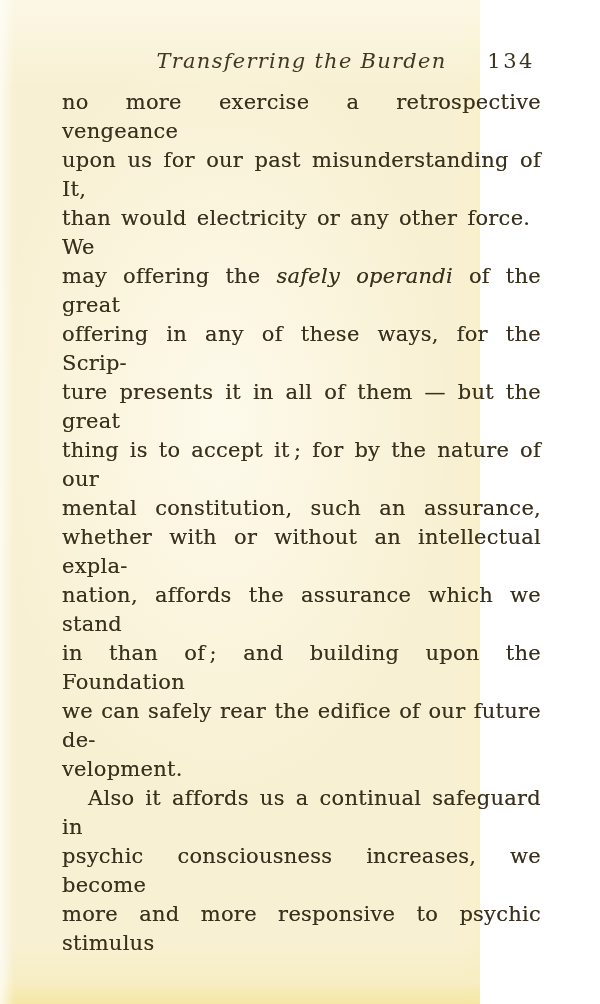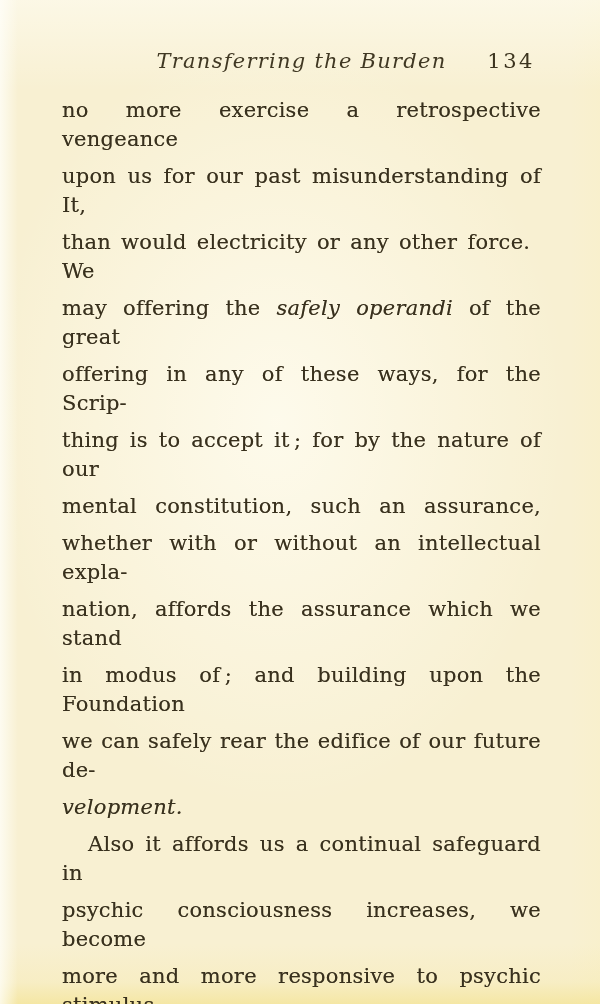--- a/index.html
+++ b/index.html
@@ -4,21 +4,21 @@
 <style>
   html, body {
     margin: 0;
     padding: 0;
     width: 600px;
     height: 1004px;
     overflow: hidden;
   }
   .page {
     position: relative;
-    width: 600px;
+    width: 480px;
     height: 1004px;
     background-color: #f8f0d2;
     background-image:
       radial-gradient(ellipse 70% 55% at 46% 42%, rgba(255,253,242,0.8) 0%, rgba(255,253,242,0.0) 70%),
       linear-gradient(90deg, rgba(255,255,250,0.75) 0%, rgba(255,255,250,0) 3%),
       linear-gradient(180deg, rgba(255,254,246,0.55) 0%, rgba(255,254,246,0) 9%),
       linear-gradient(0deg, rgba(243,226,140,0.65) 0%, rgba(246,233,170,0.35) 2.2%, rgba(246,233,170,0) 6%),
       linear-gradient(270deg, rgba(249,240,200,0.5) 0%, rgba(249,240,200,0) 5%);
     font-family: "DejaVu Serif", "Liberation Serif", serif;
     color: #38301d;
@@ -56,25 +56,23 @@
     font-size: 21px;
     line-height: 29px;
     letter-spacing: 0.012em;
     word-spacing: 0.06em;
     text-shadow: 0 0 0.5px rgba(56,48,29,0.55);
   }
   .line {
     text-align: justify;
     text-align-last: justify;
     white-space: pre-wrap;
-    margin-top: 8px;
   }
   .line.para-end {
     text-align-last: left;
-    font-style: italic;
   }
   .line.indent {
     text-indent: 26px;
   }
   .line i {
     font-style: italic;
   }
 </style>
 </head>
 <body>
@@ -83,24 +81,25 @@
   <div class="header">
     <span class="running-title">Transferring the Burden</span>
     <span class="page-number">134</span>
   </div>
   <div class="body-text">
       <div class="line"><span>no more exercise a retrospective vengeance</span></div>
       <div class="line"><span>upon us for our past misunderstanding of It,</span></div>
       <div class="line"><span>than would electricity or any other force.  We</span></div>
       <div class="line"><span>may offering the </span><i>safely operandi</i><span> of the great</span></div>
       <div class="line"><span>offering in any of these ways, for the Scrip-</span></div>
+      <div class="line"><span>ture presents it in all of them — but the great</span></div>
       <div class="line"><span>thing is to accept it ; for by the nature of our</span></div>
       <div class="line"><span>mental constitution, such an assurance,</span></div>
       <div class="line"><span>whether with or without an intellectual expla-</span></div>
       <div class="line"><span>nation, affords the assurance which we stand</span></div>
-      <div class="line"><span>in modus of ; and building upon the Foundation</span></div>
+      <div class="line"><span>in than of ; and building upon the Foundation</span></div>
       <div class="line"><span>we can safely rear the edifice of our future de-</span></div>
       <div class="line para-end"><span>velopment.</span></div>
       <div class="line indent"><span>Also it affords us a continual safeguard in</span></div>
       <div class="line"><span>psychic consciousness increases, we become</span></div>
       <div class="line"><span>more and more responsive to psychic stimulus</span></div>
     </div>
 </div>
 
 </body></html>

